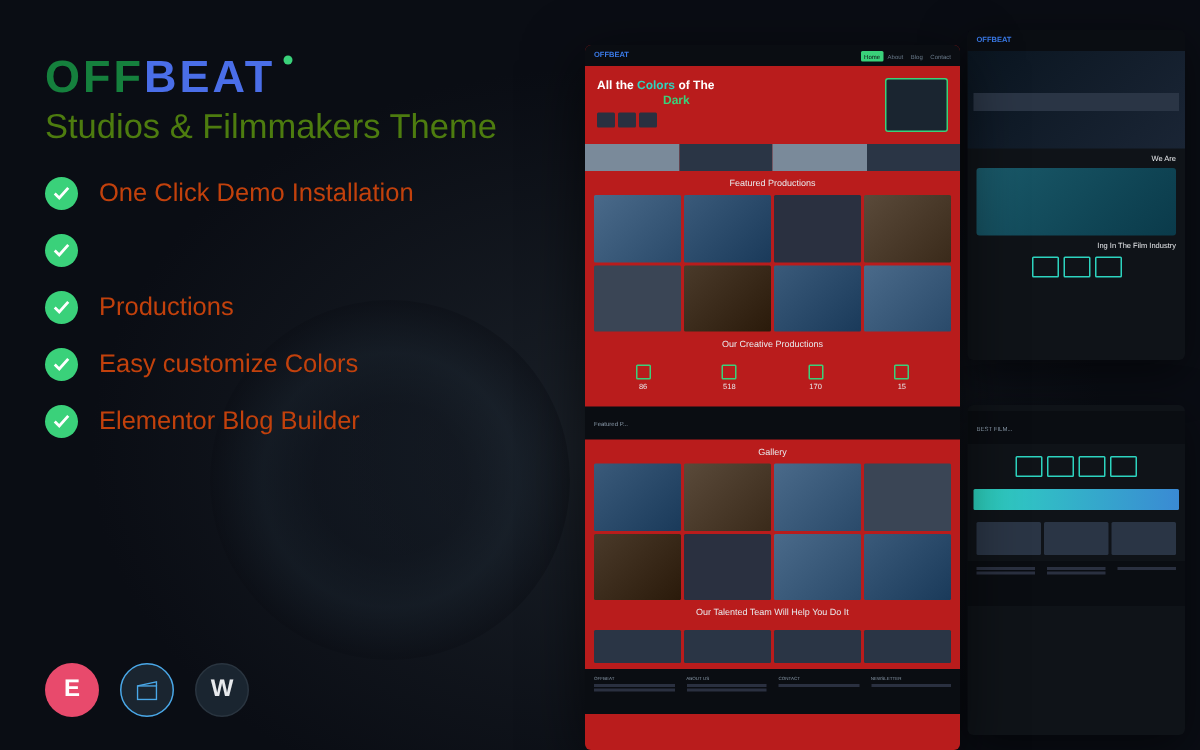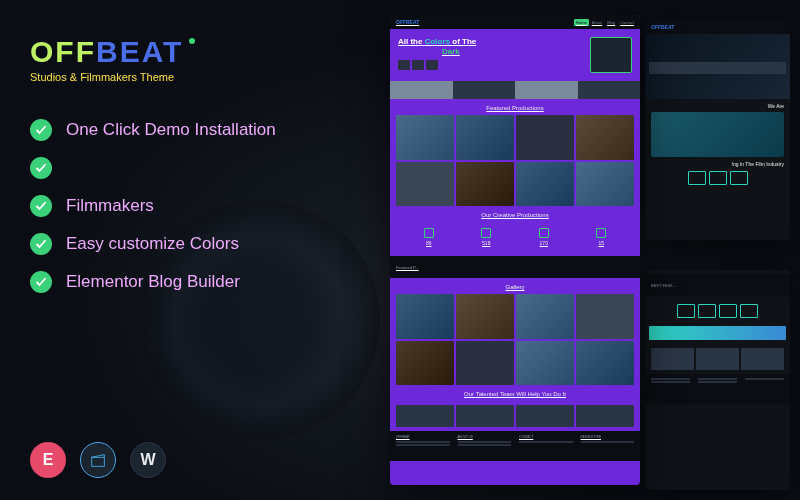--- a/index.html
+++ b/index.html
@@ -36,38 +36,38 @@
       z-index: 5;
       width: 360px;
     }
     .logo {
       font-size: 30px;
       font-weight: 800;
       letter-spacing: 2px;
       display: flex;
       align-items: baseline;
     }
-    .logo-off { color: #bef264; }
+    .logo-off { color: #15803d; }
     .logo-beat { color: #4a6ee8; }
     .logo-dot {
       width: 6px;
       height: 6px;
       background: #3ad17a;
       border-radius: 50%;
       display: inline-block;
       margin-left: 6px;
       position: relative;
       top: -18px;
     }
     .subtitle {
-      color: #fde047;
-      font-size: 11px;
+      color: #4d7c0f;
+      font-size: 23px;
       font-weight: 500;
       margin-top: 2px;
-      margin-bottom: 36px;
+      margin-bottom: 20px;
     }
     .feature-list {
       list-style: none;
     }
     .feature-item {
       display: flex;
       align-items: center;
       margin-bottom: 16px;
     }
     .check-icon {
@@ -76,21 +76,21 @@
       border-radius: 50%;
       background: #3ad17a;
       margin-right: 14px;
       flex-shrink: 0;
       display: flex;
       align-items: center;
       justify-content: center;
     }
     .check-icon svg { width: 12px; height: 12px; }
     .feature-text {
-      color: #f0abfc;
+      color: #c2410c;
       font-size: 17px;
       font-weight: 300;
     }
     .tech-icons {
       position: absolute;
       left: 30px;
       bottom: 22px;
       display: flex;
       gap: 14px;
       z-index: 5;
@@ -103,29 +103,28 @@
       align-items: center;
       justify-content: center;
       font-size: 16px;
     }
     .badge-elementor { background: #e84a6c; color: #fff; font-weight: 700; }
     .badge-film { background: #1a2530; border: 1px solid #4aa8e8; }
     .badge-wp { background: #1a2530; border: 1px solid #2a3540; color: #e8eaed; font-weight: 700; }
     .preview-main {
       position: absolute;
       left: 390px;
-      top: 15px;
+      top: 30px;
       width: 250px;
       height: 470px;
-      background: #6d28d9;
+      background: #b91c1c;
       border-radius: 4px;
       z-index: 3;
       overflow: hidden;
       box-shadow: 0 10px 40px rgba(0,0,0,0.6);
-      text-decoration: underline;
     }
     .preview-right-top {
       position: absolute;
       right: 10px;
       top: 20px;
       width: 145px;
       height: 220px;
       background: #0f1318;
       border-radius: 4px;
       z-index: 2;
@@ -306,21 +305,21 @@
             <path d="M2 8 L6 12 L14 3" stroke="#fff" stroke-width="2.5" fill="none"></path>
           </svg>
         </span>
     </li>
     <li class="feature-item">
       <span class="check-icon">
           <svg viewBox="0 0 16 16">
             <path d="M2 8 L6 12 L14 3" stroke="#fff" stroke-width="2.5" fill="none"></path>
           </svg>
         </span>
-      <span class="feature-text">Filmmakers</span>
+      <span class="feature-text">Productions</span>
     </li>
     <li class="feature-item">
       <span class="check-icon">
           <svg viewBox="0 0 16 16">
             <path d="M2 8 L6 12 L14 3" stroke="#fff" stroke-width="2.5" fill="none"></path>
           </svg>
         </span>
       <span class="feature-text">Easy customize Colors</span>
     </li>
     <li class="feature-item">

